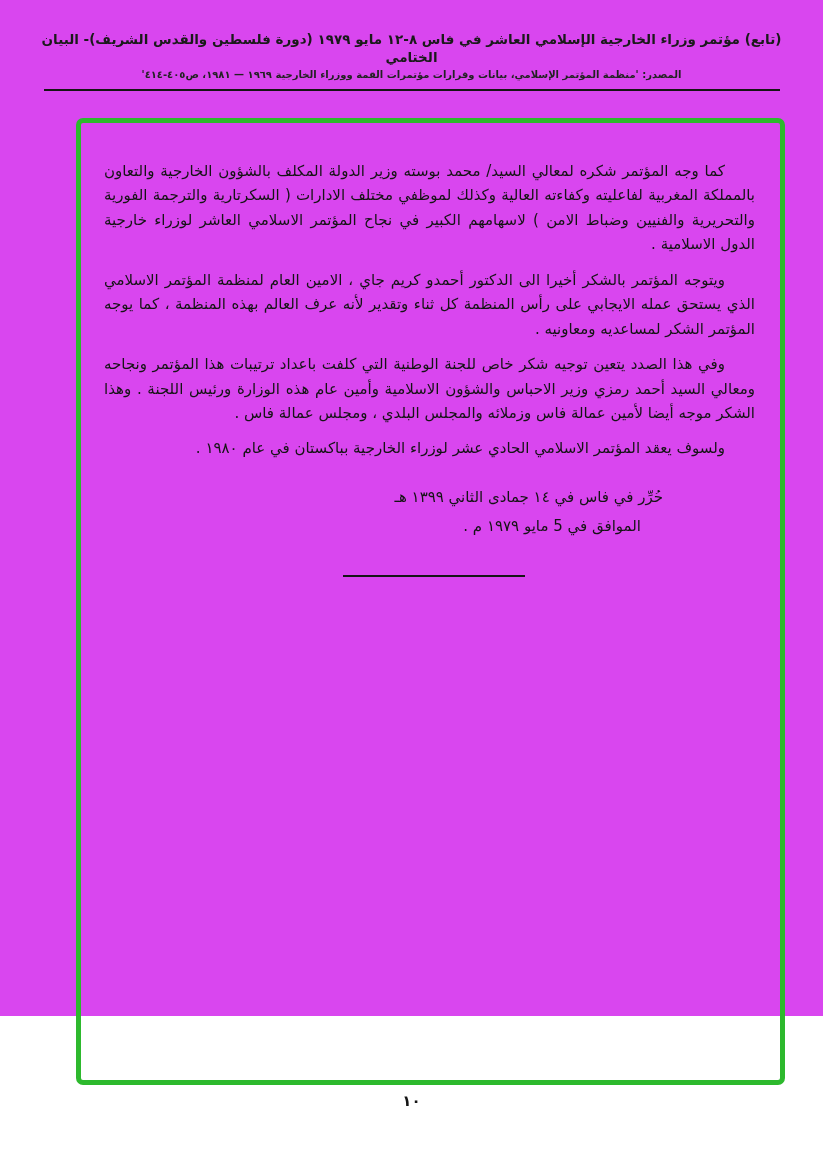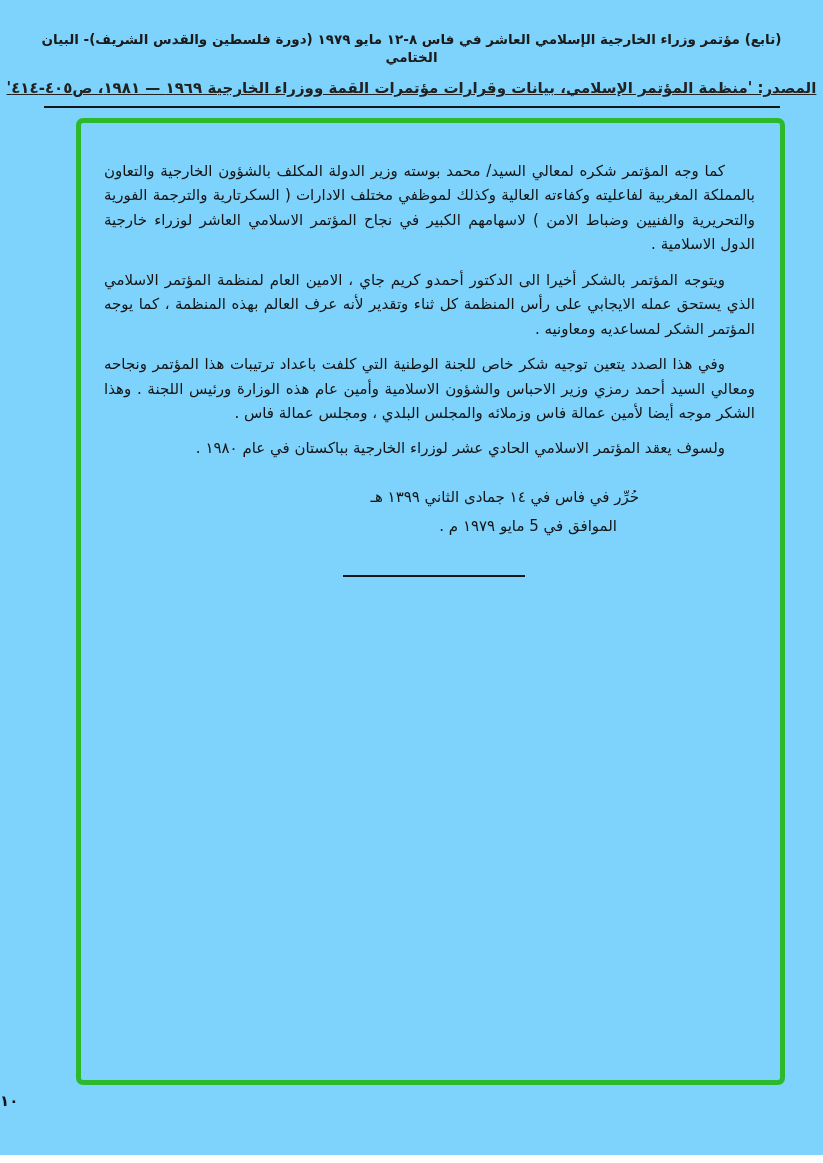--- a/index.html
+++ b/index.html
@@ -9,43 +9,42 @@
     height: 1163px;
     background: #ffffff;
     font-family: "DejaVu Sans", sans-serif;
     color: #1a1a1a;
     overflow: hidden;
   }
 
   .page {
     position: relative;
     width: 823px;
-    height: 1155px;
-    background: #7dd3fc;
+    height: 1016px;
+    background: #d946ef;
   }
 
   
   .page-header {
     padding-top: 30px;
     text-align: center;
     direction: rtl;
   }
   .header-title {
     font-size: 13.5px;
     font-weight: bold;
     letter-spacing: 0.2px;
     padding: 0 40px;
     line-height: 1.35;
   }
   .header-source {
-    margin-top: 13px;
-    font-size: 15px;
+    margin-top: 3px;
+    font-size: 10px;
     font-weight: bold;
     color: #222;
-    text-decoration: underline;
   }
   .header-rule {
     margin: 9px auto 0;
     width: 736px;
     border-top: 2px solid #151515;
   }
 
   
   .annotation-box {
     position: absolute;
@@ -69,21 +68,21 @@
     text-indent: 30px;
     color: #141414;
   }
   .body-paragraph.single-line {
     text-align: center;
     margin-bottom: 8px;
   }
 
   .date-block {
     margin-top: 22px;
-    margin-right: 116px;
+    margin-right: 92px;
     font-size: 15px;
     line-height: 1.95;
     direction: rtl;
     color: #141414;
   }
   .date-line-2 {
     margin-right: 22px;
   }
 
   .end-rule {
@@ -92,21 +91,21 @@
     width: 182px;
     border-top: 2px solid #151515;
   }
 
   
   .page-footer {
     position: absolute;
     left: 0;
     top: 1092px;
     width: 823px;
-    text-align: left;
+    text-align: center;
   }
   .page-number {
     font-size: 15px;
     font-weight: bold;
     color: #141414;
   }
 </style>
 </head>
 <body>
 

